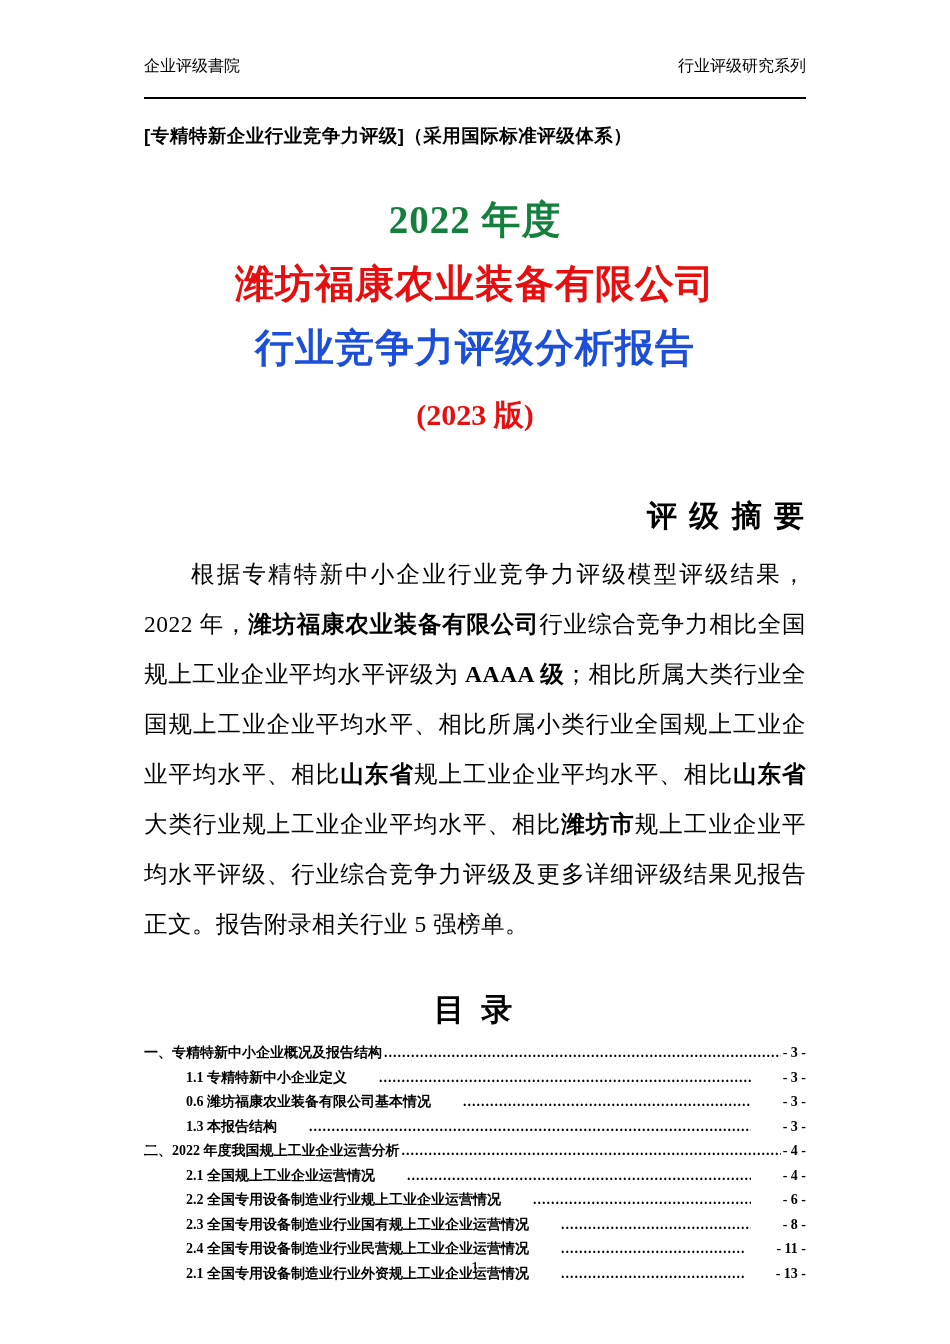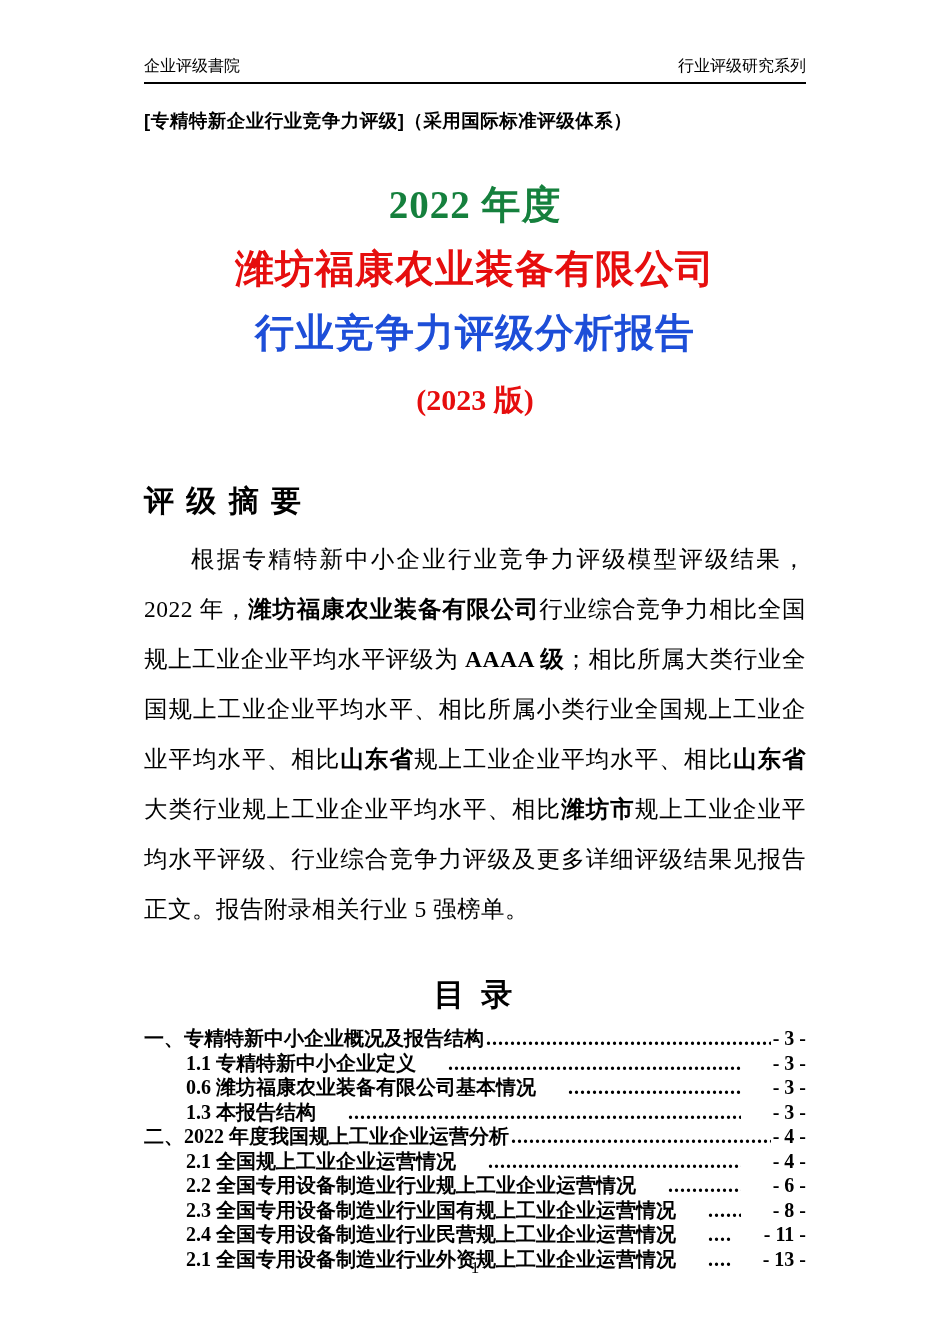--- a/index.html
+++ b/index.html
@@ -14,21 +14,21 @@
     font-family: "Liberation Serif", "DejaVu Serif", serif;
     padding: 56px 144px 0 144px;
     overflow: hidden;
   }
   
   .doc-header {
     display: flex;
     justify-content: space-between;
     align-items: flex-end;
     font-size: 16px;
-    padding-bottom: 5px;
+    padding-bottom: 20px;
     border-bottom: 2px solid #000000;
     font-family: "Liberation Sans", "DejaVu Sans", sans-serif;
   }
   
   .bracket-line {
     margin-top: 24px;
     font-size: 18.5px;
     font-weight: bold;
     font-family: "Liberation Sans", "DejaVu Sans", sans-serif;
     letter-spacing: 0.5px;
@@ -43,21 +43,21 @@
   }
   .title-edition {
     font-weight: bold;
     font-size: 30px;
     line-height: 58px;
     margin-top: 6px;
   }
   
   .summary-heading {
     margin-top: 52px;
-    text-align: left;
+    text-align: right;
     font-size: 30px;
     font-weight: bold;
     font-family: "Liberation Sans", "DejaVu Sans", sans-serif;
     letter-spacing: 2px;
   }
   .summary-paragraph {
     margin-top: 12px;
     font-size: 23.5px;
     line-height: 50px;
     text-align: justify;
@@ -71,21 +71,21 @@
     text-align: center;
     font-size: 31px;
     font-weight: bold;
     font-family: "Liberation Sans", "DejaVu Sans", sans-serif;
     letter-spacing: 4px;
   }
   .toc-list { margin-top: 10px; font-weight: bold; }
   .toc-row {
     display: flex;
     align-items: baseline;
-    font-size: 20px;
+    font-size: 14px;
     line-height: 24.5px;
     white-space: nowrap;
   }
   .toc-row.lvl2 { padding-left: 42px; gap: 30px; }
   .toc-label { flex: 0 0 auto; }
   .toc-dots {
     flex: 1 1 auto;
     overflow: hidden;
     margin: 0 2px;
   }

